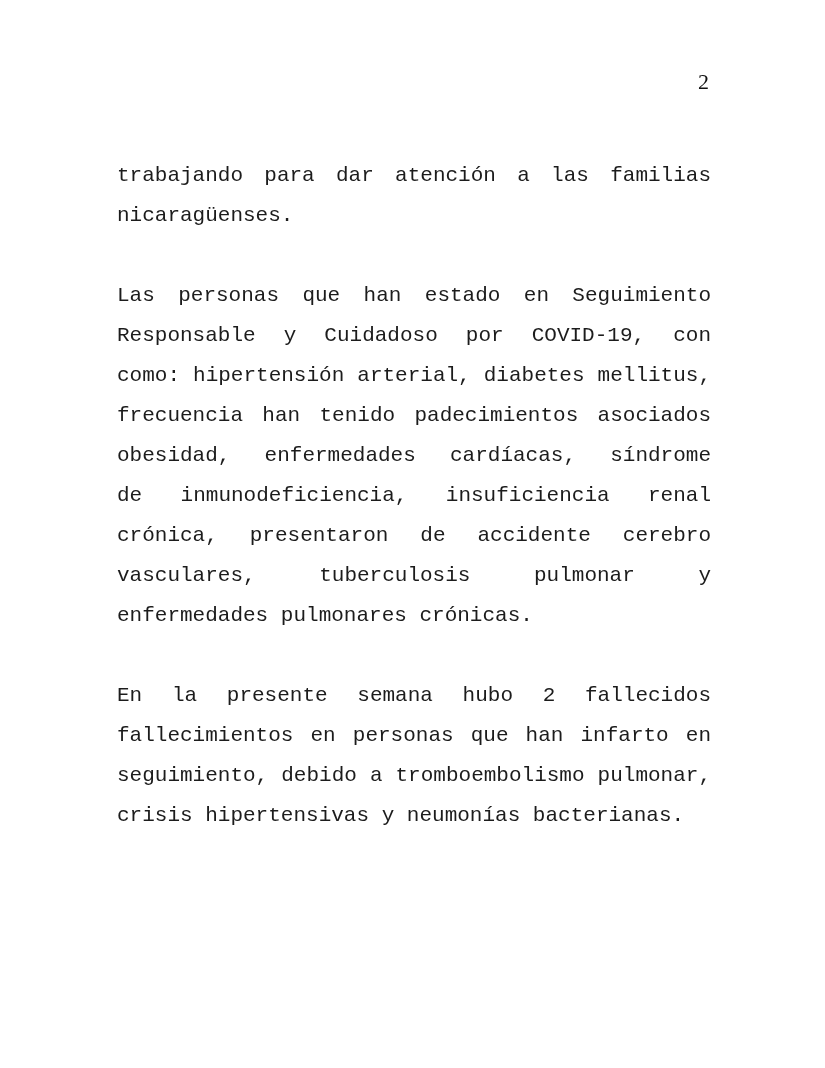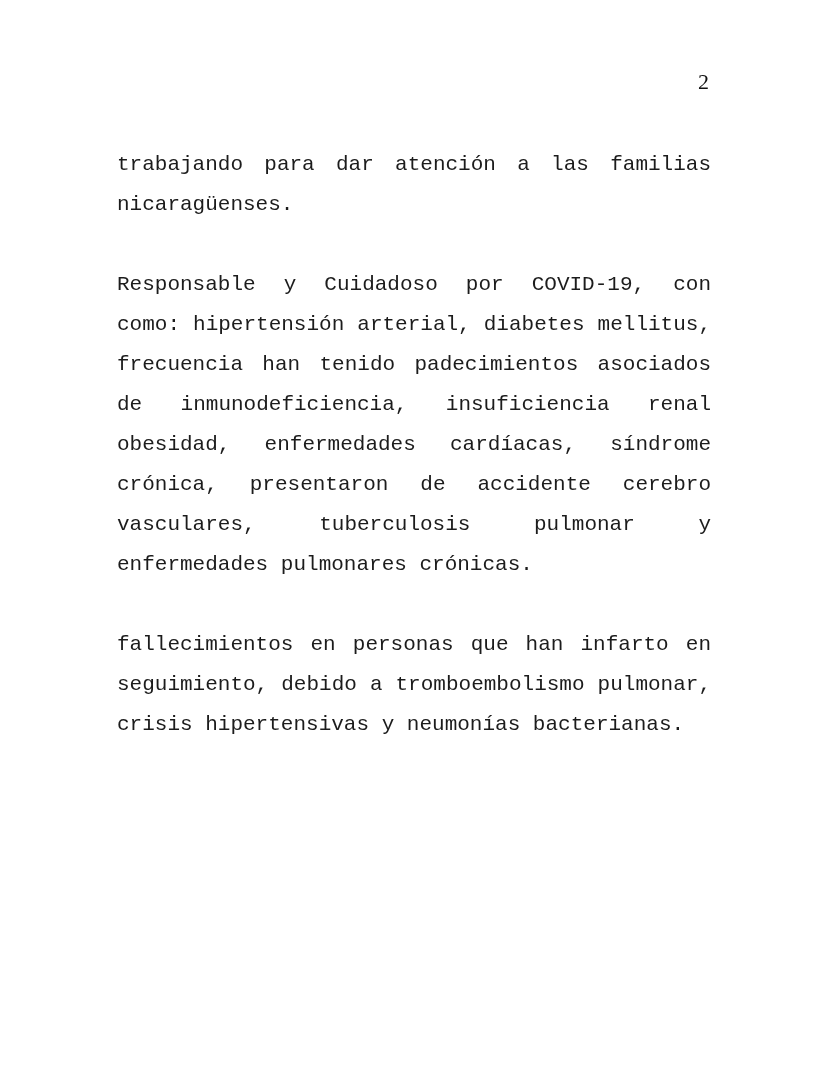--- a/index.html
+++ b/index.html
@@ -21,21 +21,21 @@
     top: 71px;
     left: 698px;
     font-family: "Liberation Serif", "DejaVu Serif", serif;
     font-size: 22px;
     line-height: 1;
     color: #111111;
   }
   .content {
     position: absolute;
     left: 117px;
-    top: 145px;
+    top: 156px;
     width: 594px;
   }
   .paragraph {
     margin: 0 0 40px 0;
     padding: 0;
   }
   .line {
     height: 40px;
     line-height: 40px;
     font-size: 21px;
@@ -60,30 +60,32 @@
   <span class="page-number">2</span>
 
   <div class="content">
 
     <div class="paragraph">
       <div class="line j">trabajando para dar atención a las familias</div>
       <div class="line last">nicaragüenses.</div>
     </div>
 
     <div class="paragraph">
+      <div class="line j">Las personas que han estado en Seguimiento</div>
       <div class="line j">Responsable y Cuidadoso por COVID-19, con</div>
       <div class="line j">como: hipertensión arterial, diabetes mellitus,</div>
       <div class="line j">frecuencia han tenido padecimientos asociados</div>
+      <div class="line j">obesidad, enfermedades cardíacas, síndrome</div>
       <div class="line j">de inmunodeficiencia, insuficiencia renal</div>
-      <div class="line j">obesidad, enfermedades cardíacas, síndrome</div>
       <div class="line j">crónica, presentaron de accidente cerebro</div>
       <div class="line j">vasculares, tuberculosis pulmonar y</div>
       <div class="line last">enfermedades pulmonares crónicas.</div>
     </div>
 
     <div class="paragraph">
+      <div class="line j">En la presente semana hubo 2 fallecidos</div>
       <div class="line j">fallecimientos en personas que han infarto en</div>
       <div class="line j">seguimiento, debido a tromboembolismo pulmonar,</div>
       <div class="line last">crisis hipertensivas y neumonías bacterianas.</div>
     </div>
 
   </div>
 </div>
 
 </body></html>

